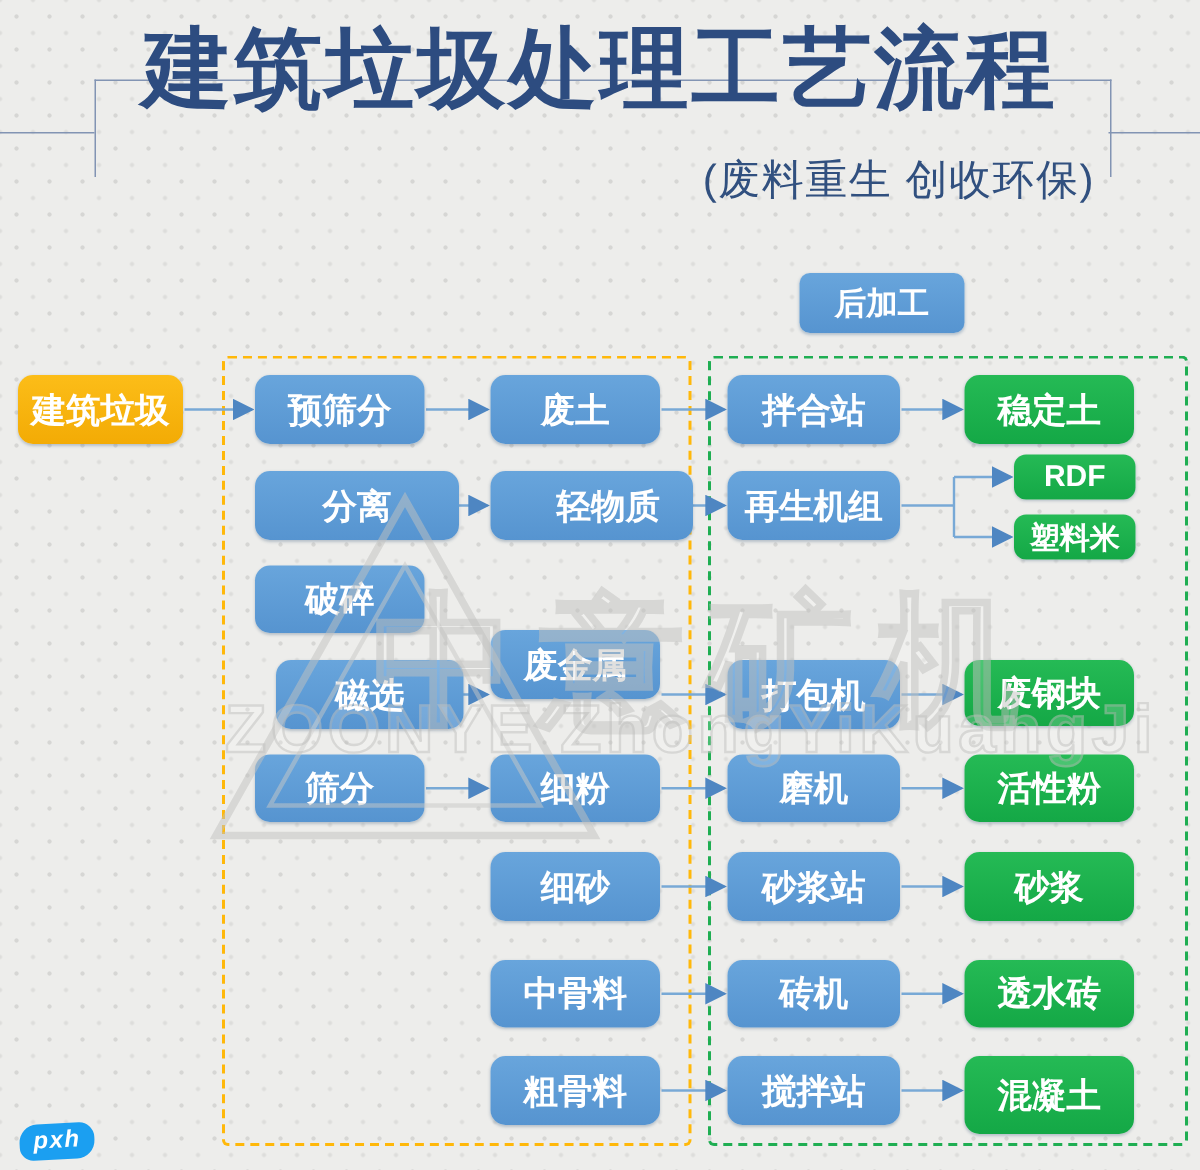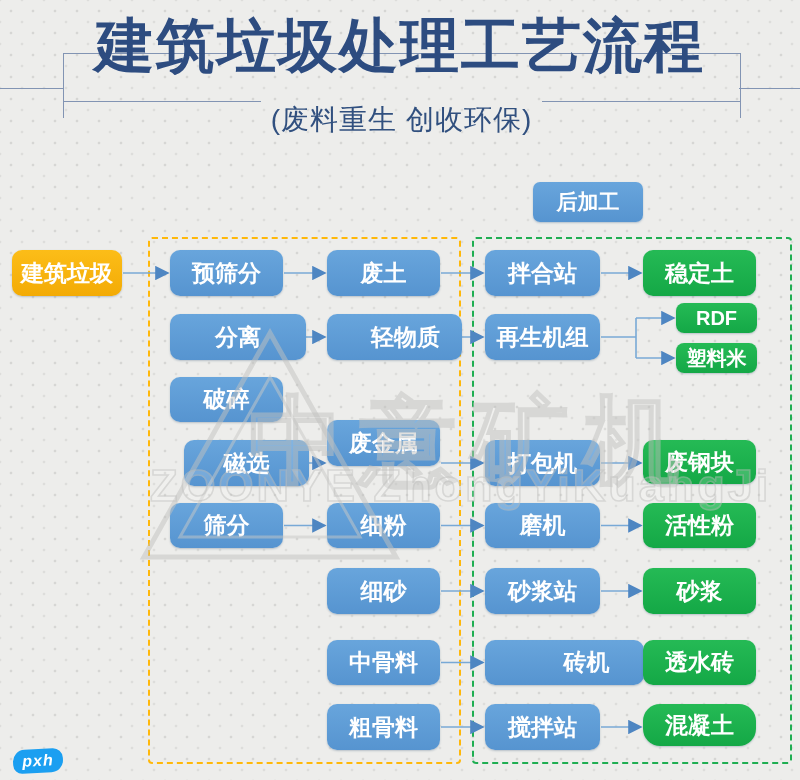--- a/index.html
+++ b/index.html
@@ -21,21 +21,21 @@
   .hline{position:absolute;height:1px;background:#8294b3;z-index:5;}
   #hline-left{left:0;top:88px;width:63px;}
   #hline-right{left:739px;top:88px;width:61px;}
   .main-title{
     position:absolute;left:0;top:10px;width:800px;margin:0;
     text-align:center;font-size:59px;line-height:72px;font-weight:800;
     letter-spacing:2px;color:#2d4c80;z-index:6;white-space:nowrap;
   }
   .subtitle-row{
     position:absolute;left:63px;top:101px;width:677px;height:32px;
-    display:flex;align-items:flex-start;z-index:6;
+    display:flex;align-items:flex-end;z-index:6;flex-direction:column;
   }
   .subtitle-line{flex:1;height:1px;background:#8294b3;}
   .subtitle-text{
     padding:0 10px;font-size:28px;font-weight:500;color:#31507f;
     letter-spacing:1px;white-space:nowrap;
   }
   
   .dashed-rect{position:absolute;z-index:1;border-radius:4px;}
   #area-pre{left:148px;top:237px;width:309px;height:523px;border:2px dashed #ffb80a;}
   #area-post{left:472px;top:237px;width:316px;height:523px;border:2px dashed #1fae52;}
@@ -145,25 +145,25 @@
       <div class="node kind-process" style="left: 485px; top: 440px; width: 115px; height: 46px;">打包机</div>
       <div class="node kind-product" style="left: 643px; top: 440px; width: 113px; height: 44px;">废钢块</div>
       <div class="node kind-process" style="left: 170px; top: 503px; width: 113px; height: 45px;">筛分</div>
       <div class="node kind-process" style="left: 327px; top: 503px; width: 113px; height: 45px;">细粉</div>
       <div class="node kind-process" style="left: 485px; top: 503px; width: 115px; height: 45px;">磨机</div>
       <div class="node kind-product" style="left: 643px; top: 503px; width: 113px; height: 45px;">活性粉</div>
       <div class="node kind-process" style="left: 327px; top: 568px; width: 113px; height: 46px;">细砂</div>
       <div class="node kind-process" style="left: 485px; top: 568px; width: 115px; height: 46px;">砂浆站</div>
       <div class="node kind-product" style="left: 643px; top: 568px; width: 113px; height: 46px;">砂浆</div>
       <div class="node kind-process" style="left: 327px; top: 640px; width: 113px; height: 45px;">中骨料</div>
-      <div class="node kind-process" style="left: 485px; top: 640px; width: 115px; height: 45px; padding-left: 44px;">砖机</div>
+      <div class="node kind-process" style="left: 485px; top: 640px; width: 115px; height: 45px;">砖机</div>
       <div class="node kind-product" style="left: 643px; top: 640px; width: 113px; height: 45px;">透水砖</div>
       <div class="node kind-process" style="left: 327px; top: 704px; width: 113px; height: 46px;">粗骨料</div>
       <div class="node kind-process" style="left: 485px; top: 704px; width: 115px; height: 46px;">搅拌站</div>
-      <div class="node kind-product" style="left: 643px; top: 704px; width: 113px; height: 42px; border-radius: 17px;">混凝土</div>
+      <div class="node kind-product" style="left: 643px; top: 704px; width: 113px; height: 52px;">混凝土</div>
     </div>
 
   <svg class="watermark" id="wm-logo" width="270" height="240" viewBox="0 0 270 240">
     <polygon points="132,8 258,232 6,232" fill="none" stroke="#c2c2c0" stroke-width="5"></polygon>
     <polygon points="132,52 222,212 42,212" fill="none" stroke="#c9c9c7" stroke-width="3"></polygon>
   </svg>
   <div class="watermark wm-text" id="wm-cn">中意矿机</div>
   <div class="watermark wm-text" id="wm-en">ZOONYE ZhongYiKuangJi</div>
 
   <div class="pxh-badge">pxh</div>

